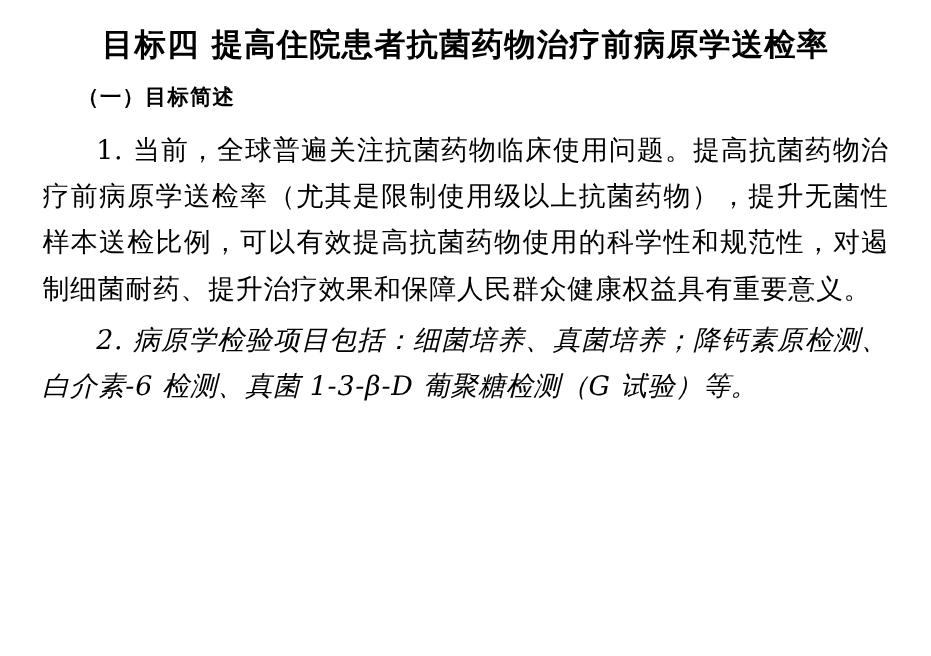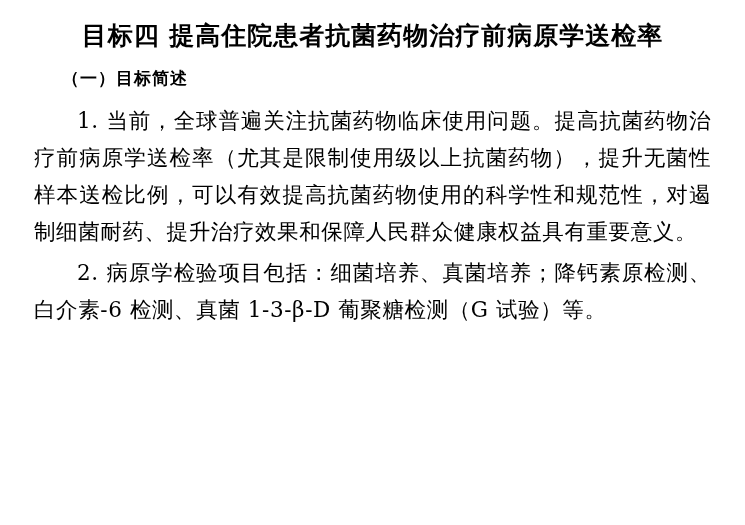--- a/index.html
+++ b/index.html
@@ -42,20 +42,21 @@
     font-size: 21.5px;
     line-height: 1.72;
     text-align: justify;
     text-justify: inter-ideograph;
     letter-spacing: 0.6px;
     margin: 0 0 4px 0;
     text-indent: 2em;
   }
   .para:last-child {
     margin-bottom: 0;
+    font-style: italic;
   }
 </style>
 </head>
 <body>
 
 <div class="page">
 
   <h1 class="doc-title">目标四 提高住院患者抗菌药物治疗前病原学送检率</h1>
 
   <h2 class="section-heading">（一）目标简述</h2>

